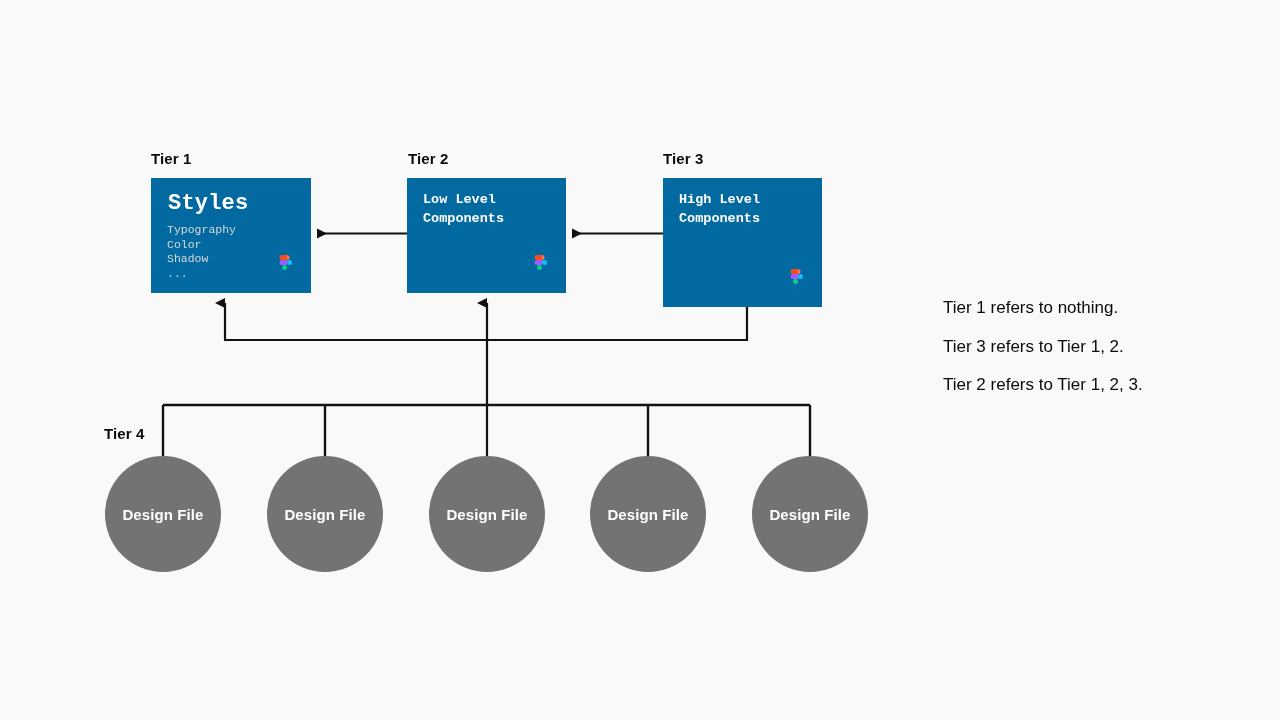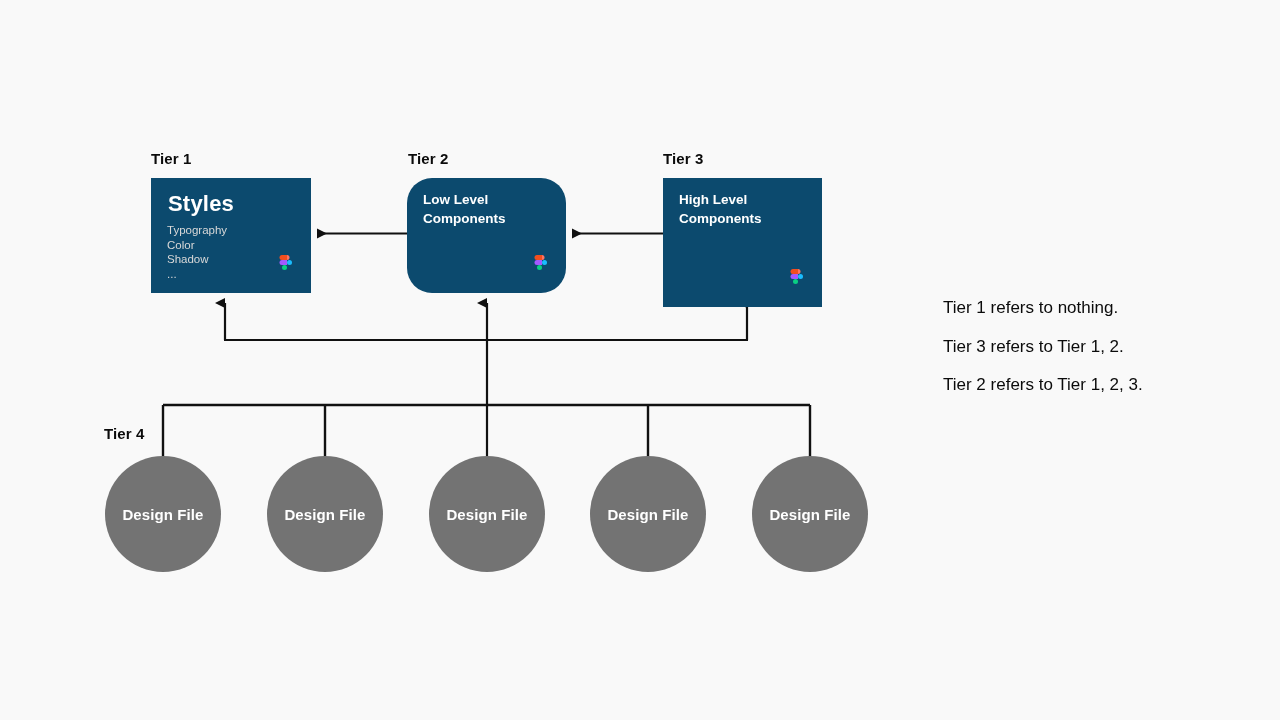--- a/index.html
+++ b/index.html
@@ -40,25 +40,26 @@
     white-space: nowrap;
   }
   #tier-label-1 { left: 151px; top: 150px; }
   #tier-label-2 { left: 408px; top: 150px; }
   #tier-label-3 { left: 663px; top: 150px; }
   #tier-label-4 { left: 104px; top: 425px; }
 
   
   .card {
     position: absolute;
-    background: #0c4a6e;
+    background: #0369a1;
     box-sizing: border-box;
+    font-family: Liberation Mono, monospace;
   }
   #card-tier1 { left: 151px; top: 178px; width: 160px; height: 115px; }
-  #card-tier2 { left: 407px; top: 178px; width: 159px; height: 115px; border-radius: 25px; }
+  #card-tier2 { left: 407px; top: 178px; width: 159px; height: 115px; }
   #card-tier3 { left: 663px; top: 178px; width: 159px; height: 129px; }
 
   .card-title-big {
     position: absolute;
     left: 17px;
     top: 13px;
     color: #FFFFFF;
     font-size: 22px;
     font-weight: bold;
     letter-spacing: 0.2px;

